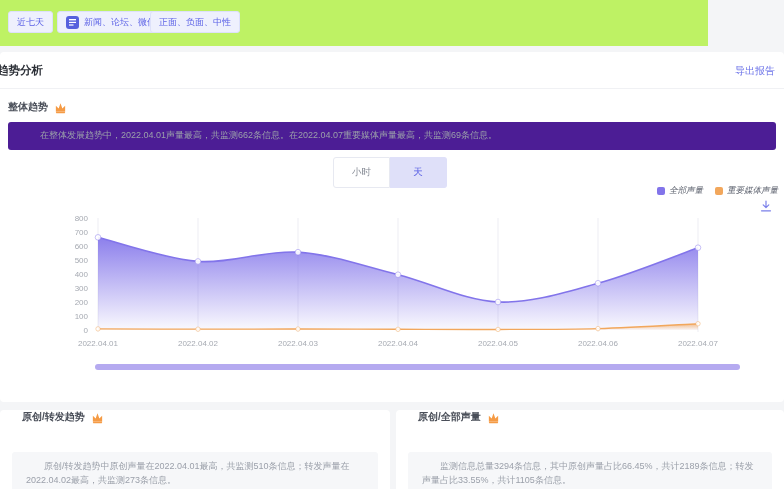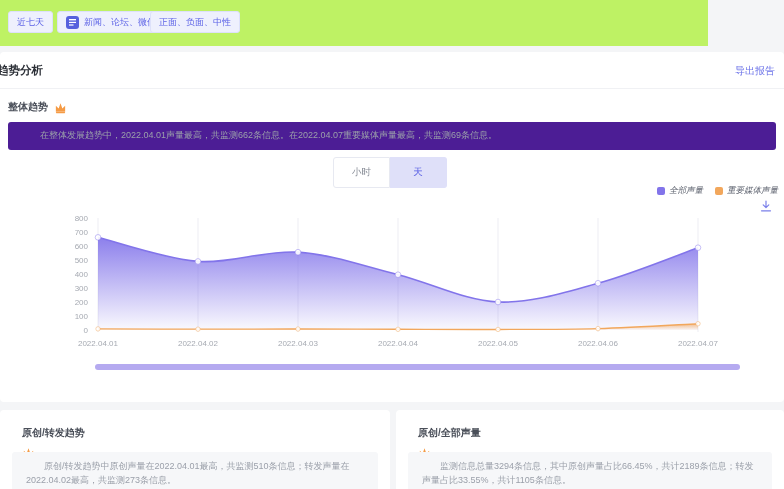--- a/index.html
+++ b/index.html
@@ -48,22 +48,22 @@
 
   .chart-wrap { position:absolute; left:0; top:153px; width:784px; height:150px; }
 
   .brush { position:absolute; left:95px; top:312px; width:645px; height:6px;
     border-radius:3px; background:#b5aaf0; cursor:pointer; }
 
   
   .bcard { position:absolute; top:410px; height:110px; background:#fff; border-radius:4px; }
   .bcard.left  { left:0;    width:390px; }
   .bcard.right { left:396px; width:388px; }
-  .bcard-title { position:absolute; left:22px; top:16px; font-size:10px;
-    color:#4a4f59; font-weight:bold; display:flex; align-items:flex-start; gap:6px;flex-direction:column; }
+  .bcard-title { position:absolute; left:22px; top:0; font-size:10px;
+    color:#4a4f59; font-weight:bold; display:flex; align-items:flex-end; gap:6px; }
   .bcard-sum { position:absolute; left:12px; top:42px; right:12px; height:60px;
     background:#f6f7f9; border-radius:3px; padding:7px 14px;
     font-size:9px; color:#9ba0aa; line-height:1.6; text-indent:2em; }
 
   svg text { font-family:"Liberation Sans", sans-serif; }
 </style>
 </head>
 <body>
 
 <div class="topbar">

